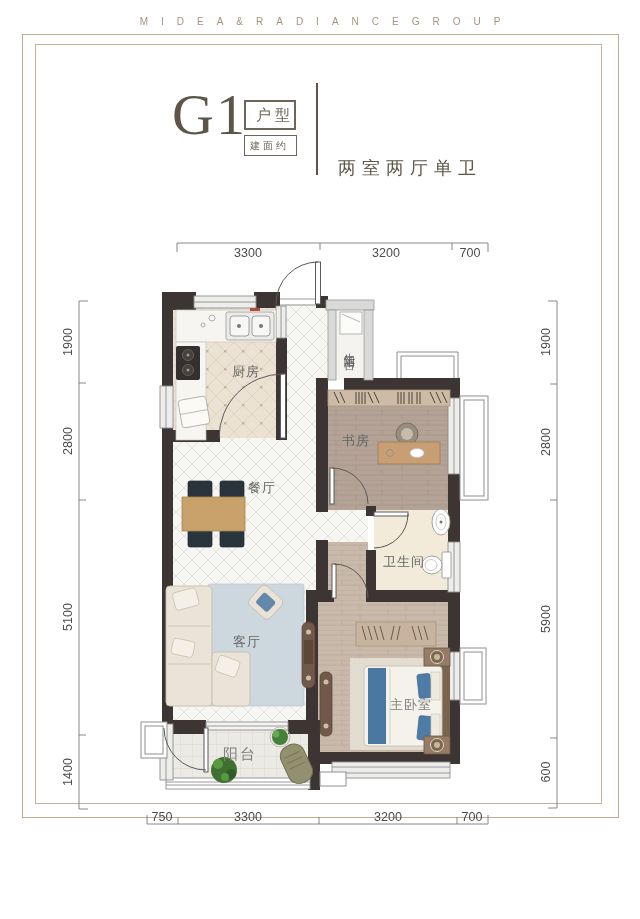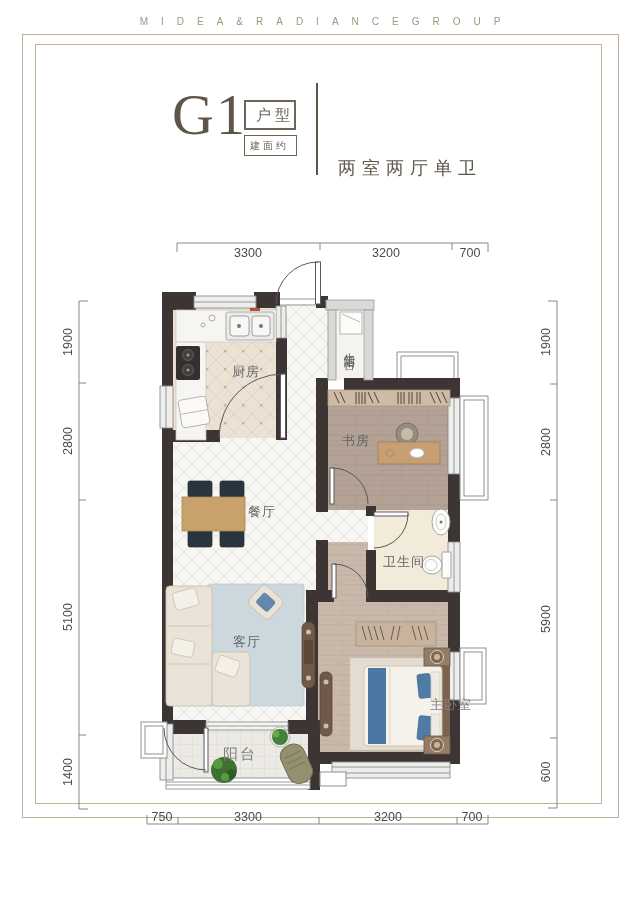--- a/index.html
+++ b/index.html
@@ -352,19 +352,19 @@
         <text transform="translate(550 442) rotate(-90)">2800</text>
         <text transform="translate(550 619) rotate(-90)">5900</text>
         <text transform="translate(550 772) rotate(-90)">600</text>
       </g>
     </g>
   </svg>
 
   <div class="room-label" style="left:230px;top:372px;margin-left:16px;">厨房</div>
   <div class="room-label vertical" style="left:349px;top:348px;">生活阳台</div>
   <div class="room-label" style="left:356px;top:441px;">书房</div>
-  <div class="room-label" style="left:262px;top:512px;text-align:right;">餐厅</div>
+  <div class="room-label" style="left:262px;top:488px;text-align:right;">餐厅</div>
   <div class="room-label" style="left:404px;top:562px;">卫生间</div>
   <div class="room-label" style="left:247px;top:642px;">客厅</div>
-  <div class="room-label light" style="left:411px;top:705px;margin-left:40px;">主卧室</div>
+  <div class="room-label light" style="left:411px;top:705px;">主卧室</div>
   <div class="room-label big" style="left:240px;top:754px;">阳台</div>
 
 </div>
 
 </body></html>

